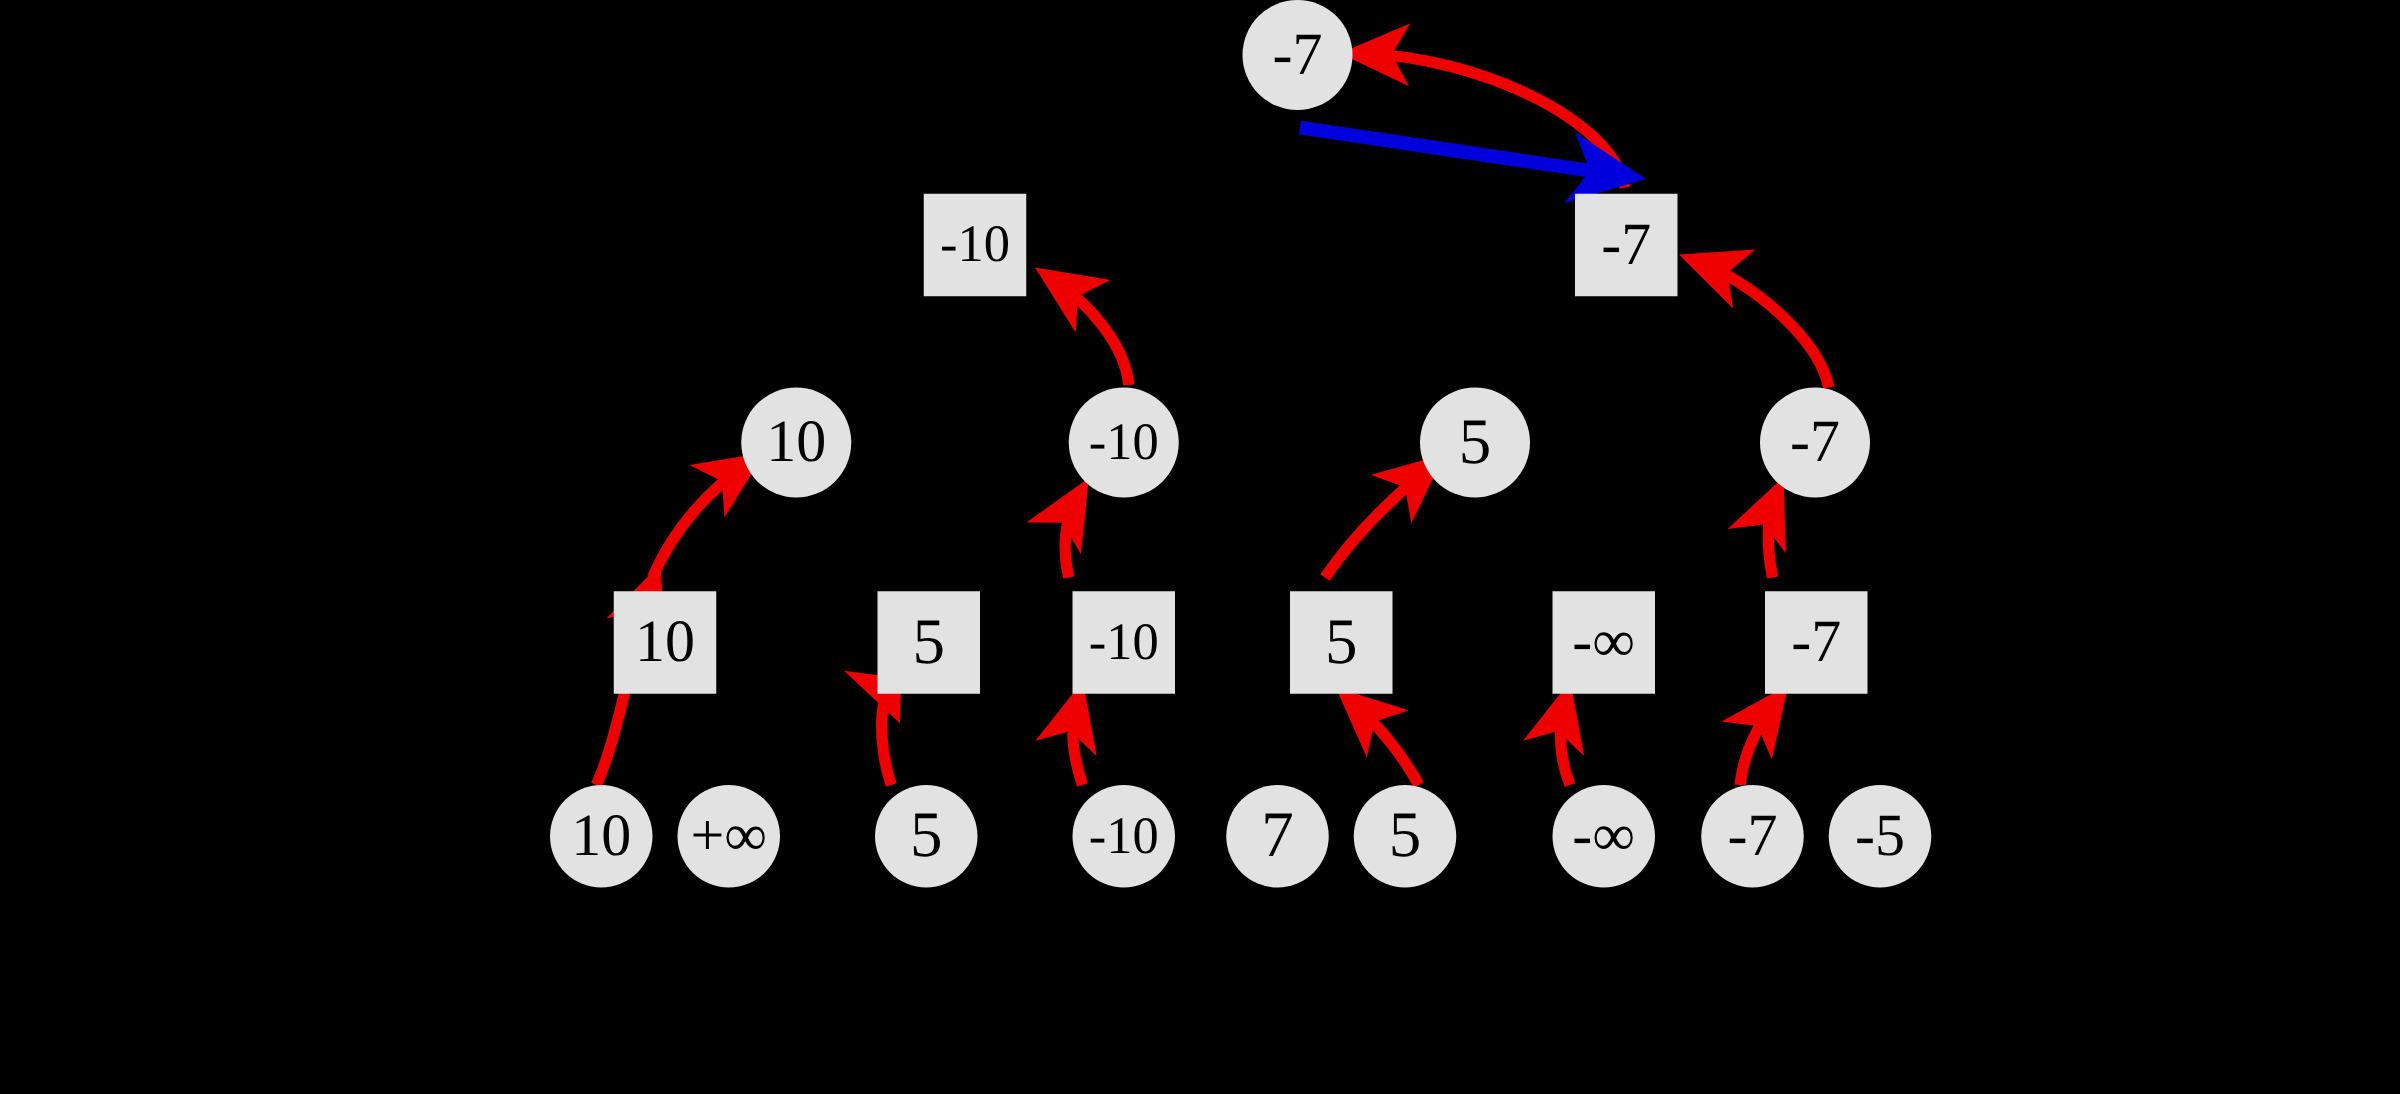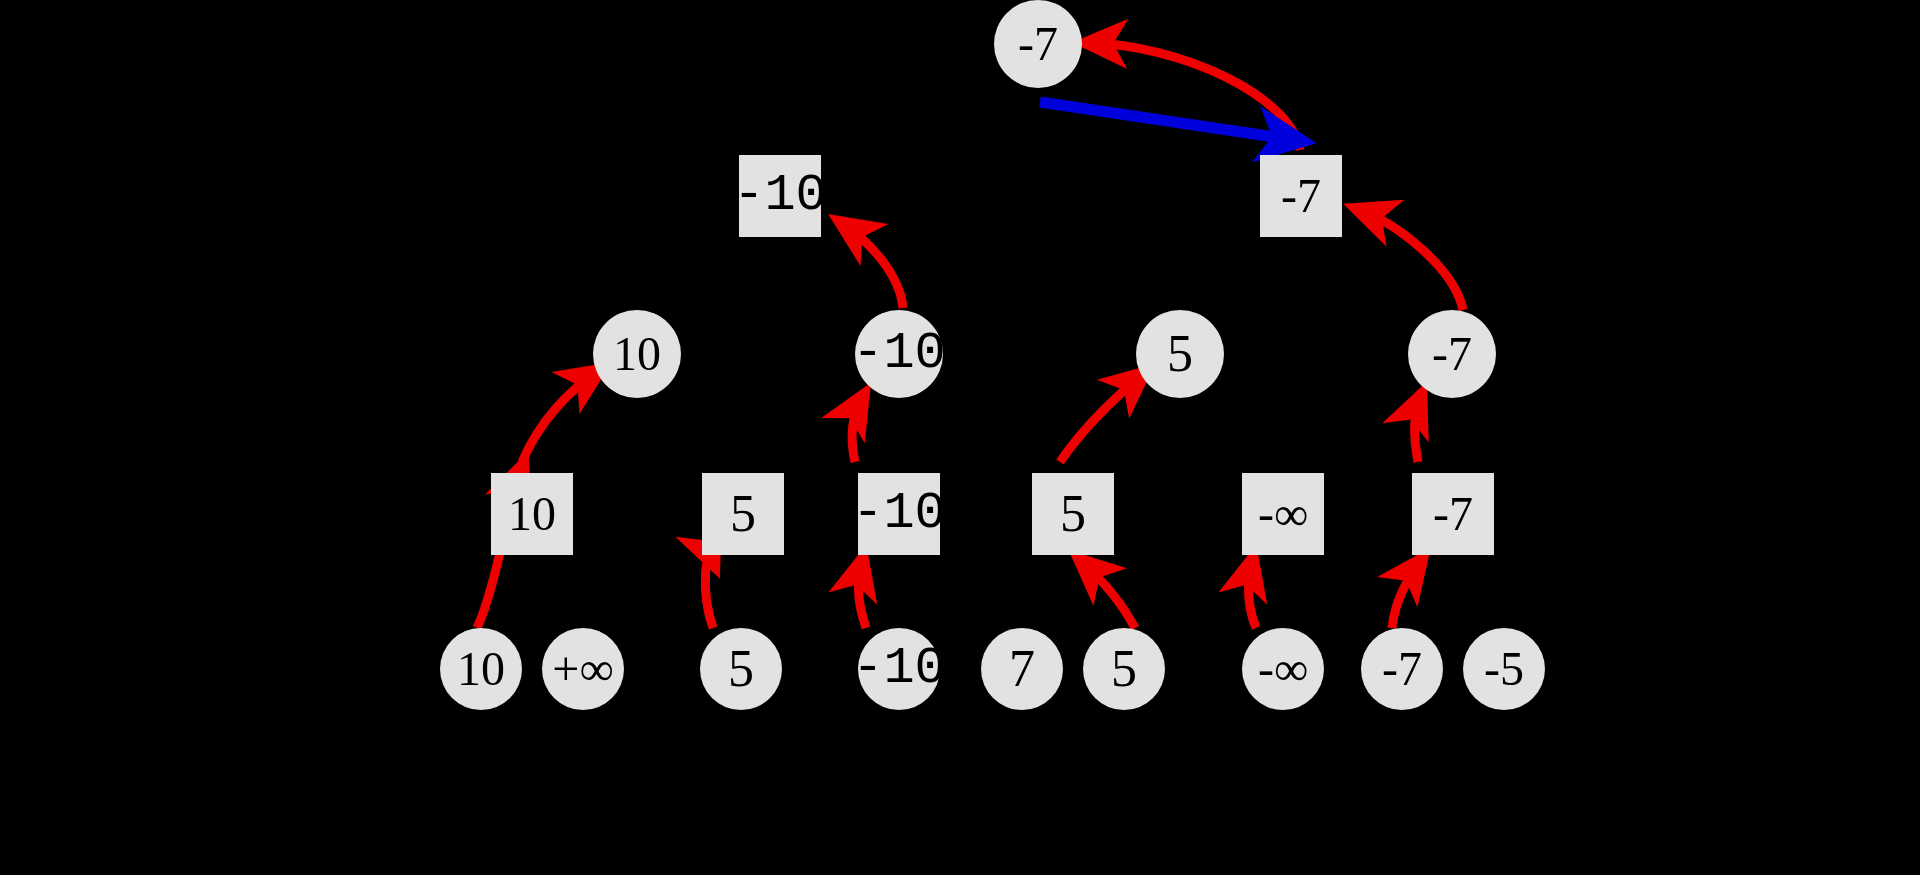--- a/index.html
+++ b/index.html
@@ -5,21 +5,21 @@
   html,body{margin:0;padding:0;background:#000;}
   #stage{position:relative;width:1920px;height:875px;background:#000;overflow:hidden;
          font-family:"Liberation Serif", serif;}
   svg.edges{position:absolute;left:0;top:0;width:1920px;height:875px;pointer-events:none;}
   .node{position:absolute;background:#e2e2e2;color:#000;display:flex;align-items:center;
         justify-content:center;line-height:1;}
   .node.circle{border-radius:50%;}
   .node.square{border-radius:0;}
   .n-lg{font-size:52px;}
   .n-md{font-size:48px;}
-  .n-sm{font-size:52px;font-family:Liberation Mono, monospace;}
+  .n-sm{font-size:42px;}
 </style>
 </head>
 <body>
 
 <div id="stage">
 
   <svg class="edges" viewBox="0 0 1920 875" xmlns="http://www.w3.org/2000/svg">
     <defs>
       <marker id="ah-red" markerWidth="7" markerHeight="7" refX="4.2" refY="3.2" orient="auto" markerUnits="strokeWidth">
         <path d="M0,0.4 L6.2,3.2 L0,6 L1.6,3.2 Z" fill="#ee0000"></path>

